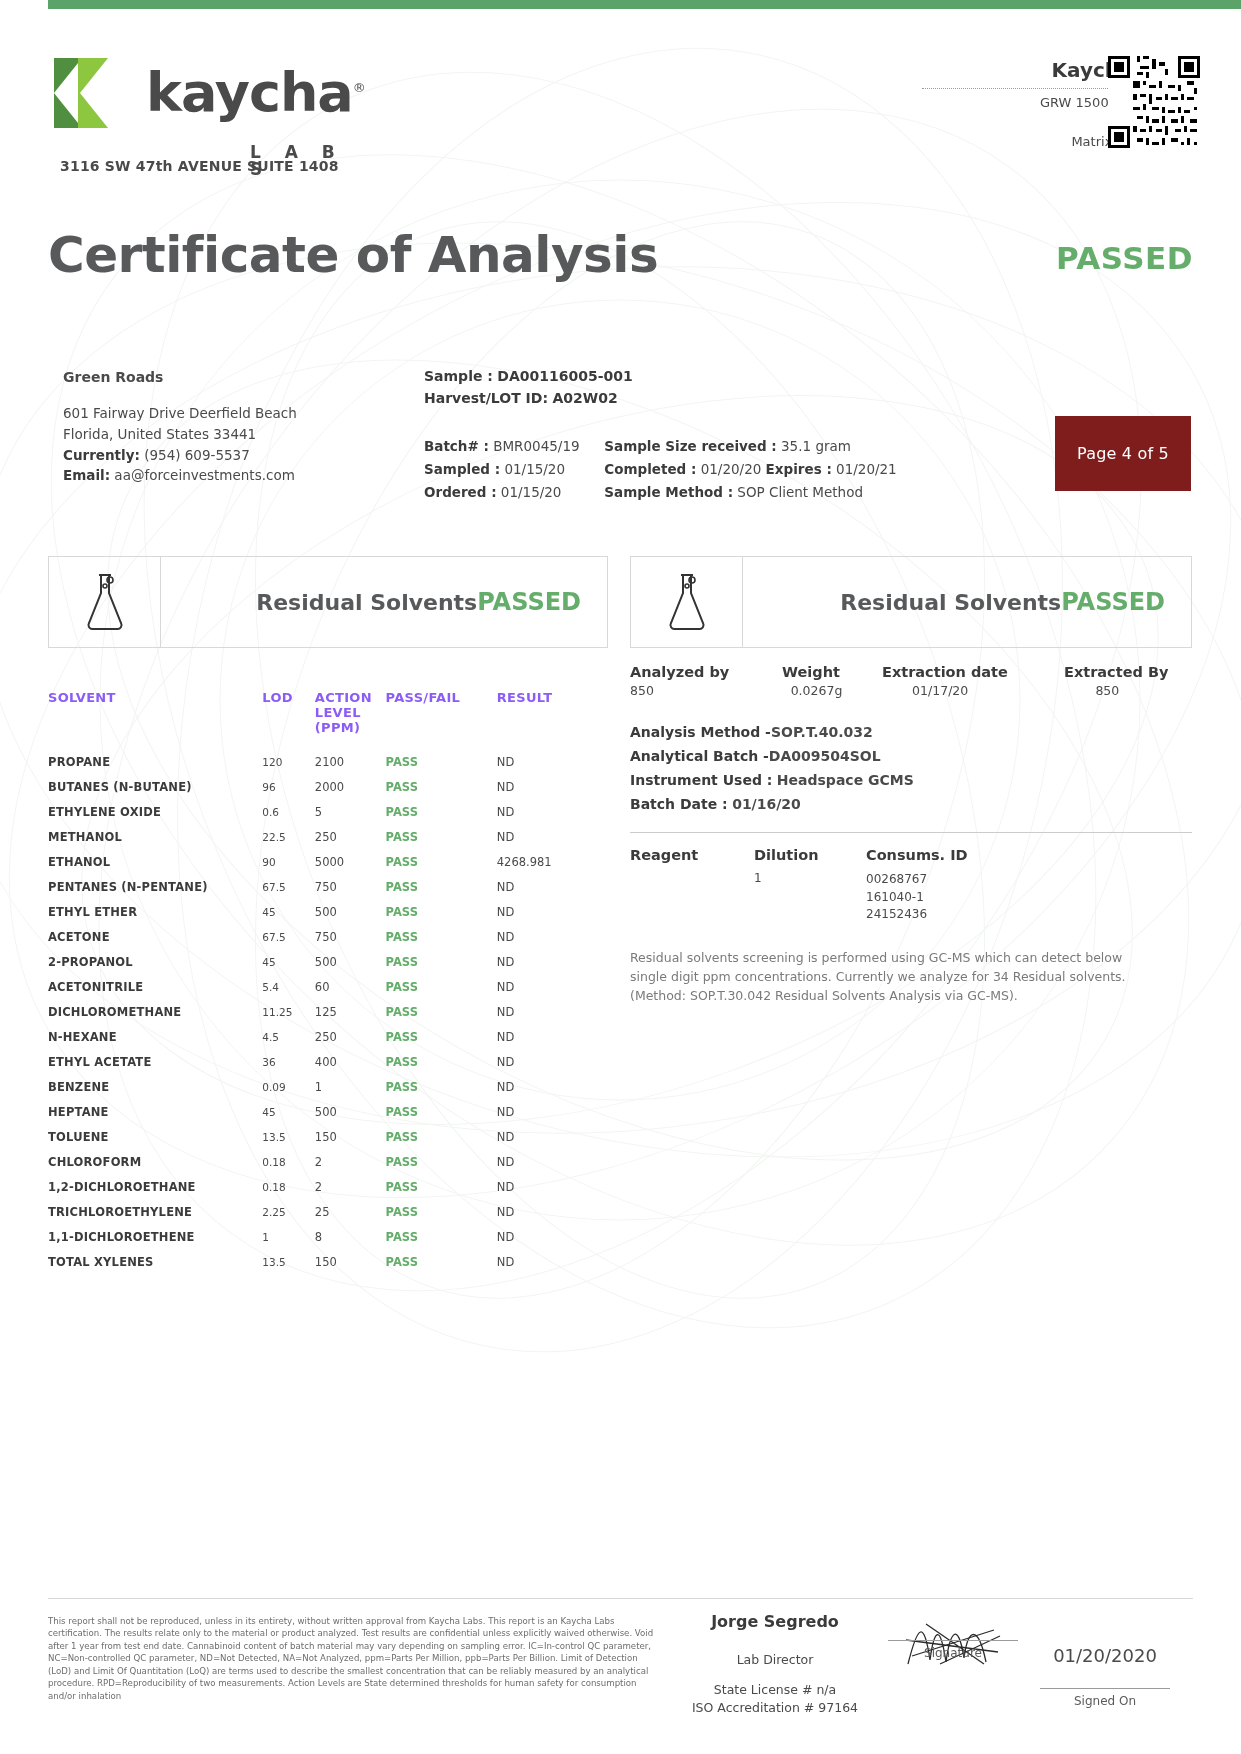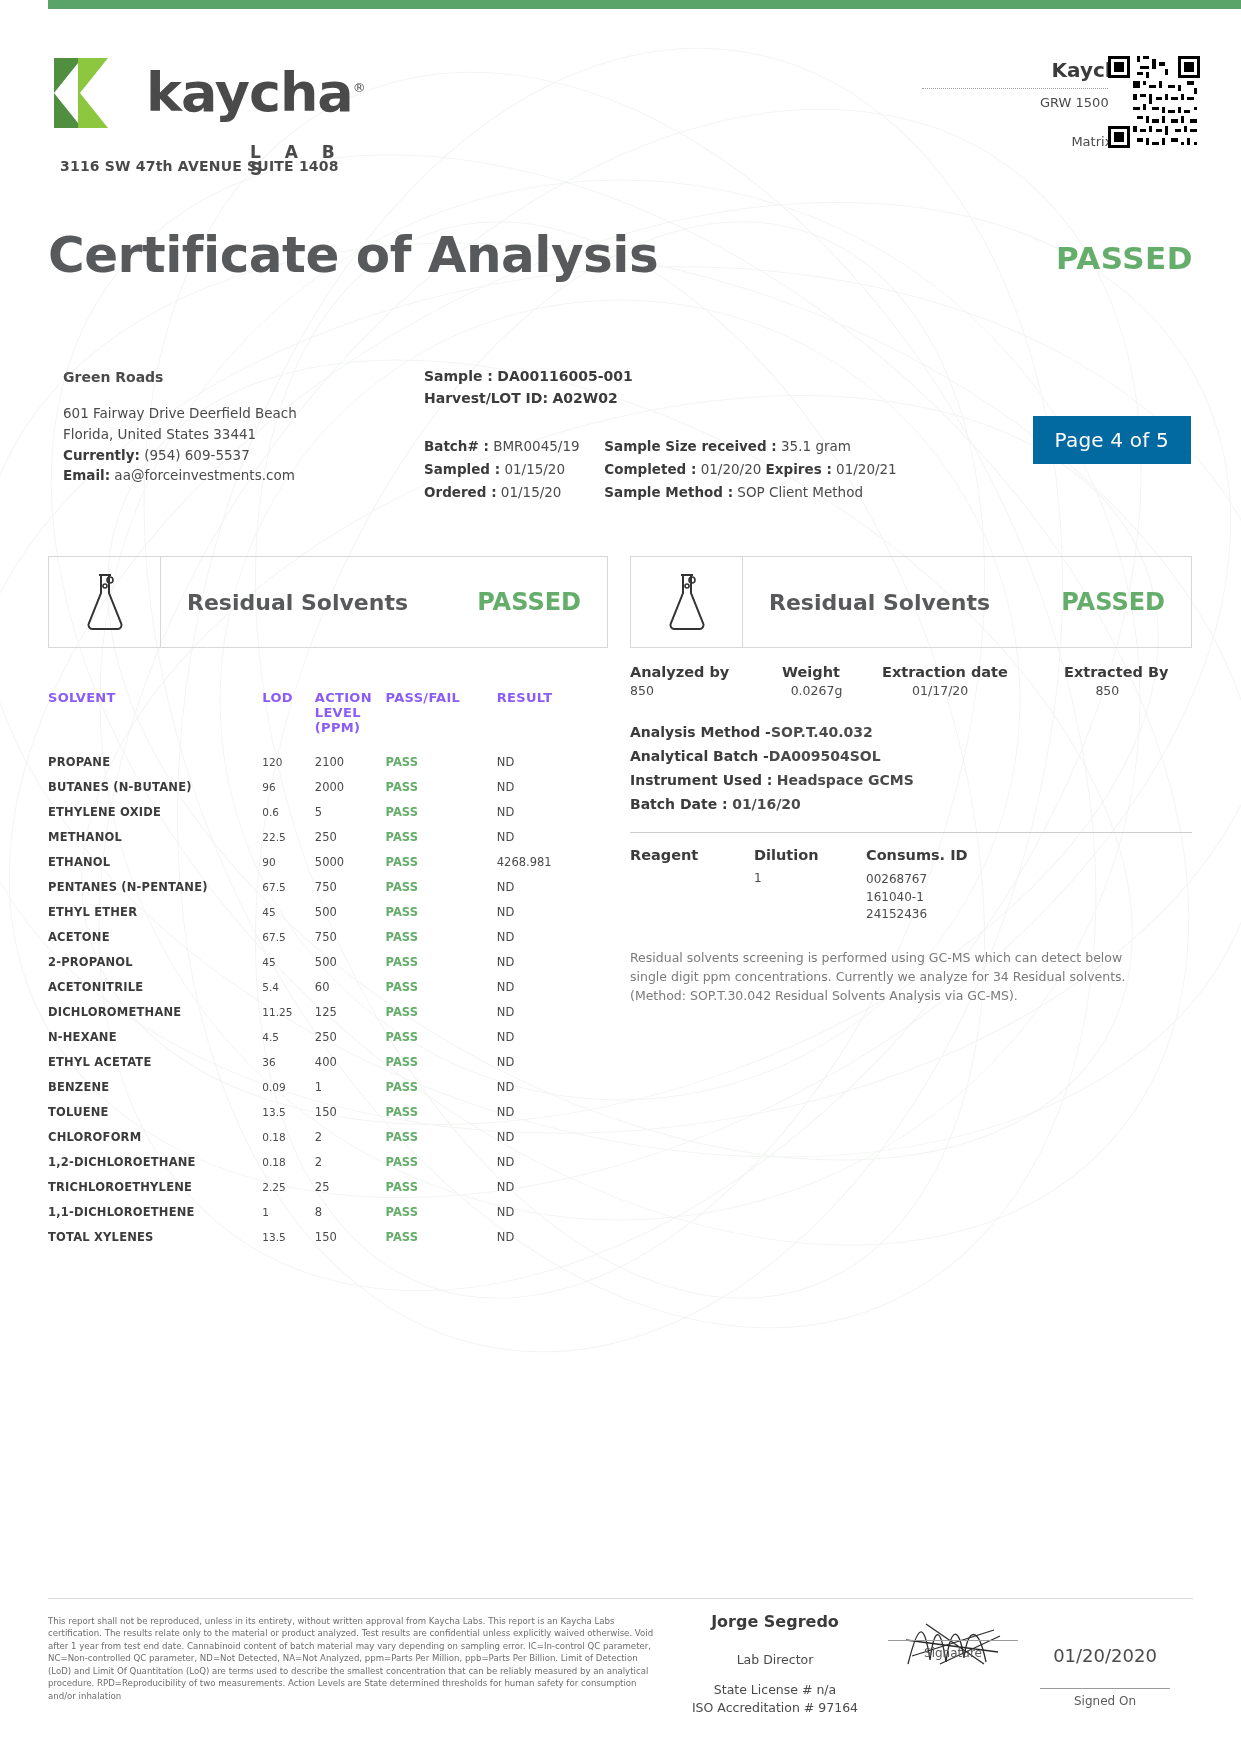--- a/index.html
+++ b/index.html
@@ -169,34 +169,35 @@
     font-size: 13.5px;
     color: #4a4a4a;
     line-height: 1.72;
   }
   .info-rows b { color: #3b3b3b; }
   .info-rows .c1 { display: inline-block; width: 176px; }
   .pagebadge {
     position: absolute;
     top: 416px;
     right: 50px;
-    background: #0369a1;
+    background: #7f1d1d;
     color: #ffffff;
-    font-size: 20px;
-    padding: 12px 22px;
+    font-size: 16px;
+    padding: 28px 22px;
     letter-spacing: 0.2px;
   }
   
   .panel {
     position: absolute;
     border: 1px solid #d8d8d8;
     box-sizing: border-box;
     height: 92px;
     display: flex;
     align-items: center;
+    text-align: right;
   }
   .panel-left { top: 556px; left: 48px; width: 560px; }
   .panel-right { top: 556px; left: 630px; width: 562px; }
   .flask-cell {
     width: 112px;
     height: 100%;
     border-right: 1px solid #d8d8d8;
     display: flex;
     align-items: center;
     justify-content: center;
@@ -697,20 +698,27 @@
           <td class="res">ND</td>
         </tr>
       <tr>
           <td class="name">BENZENE</td>
           <td class="lod">0.09</td>
           <td class="al">1</td>
           <td class="pf">PASS</td>
           <td class="res">ND</td>
         </tr>
       <tr>
+          <td class="name">HEPTANE</td>
+          <td class="lod">45</td>
+          <td class="al">500</td>
+          <td class="pf">PASS</td>
+          <td class="res">ND</td>
+        </tr>
+      <tr>
           <td class="name">TOLUENE</td>
           <td class="lod">13.5</td>
           <td class="al">150</td>
           <td class="pf">PASS</td>
           <td class="res">ND</td>
         </tr>
       <tr>
           <td class="name">CHLOROFORM</td>
           <td class="lod">0.18</td>
           <td class="al">2</td>

